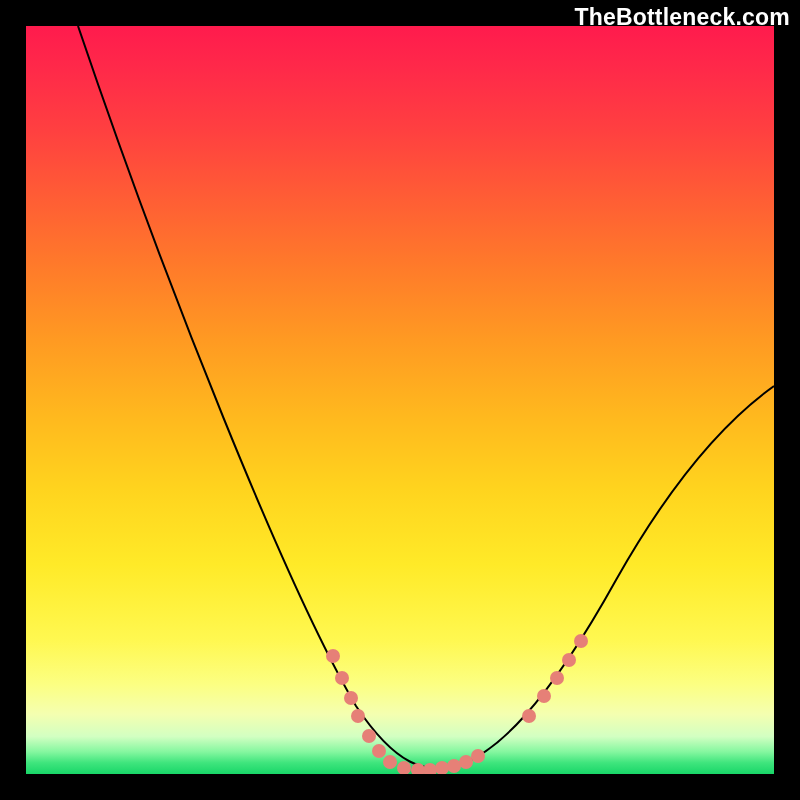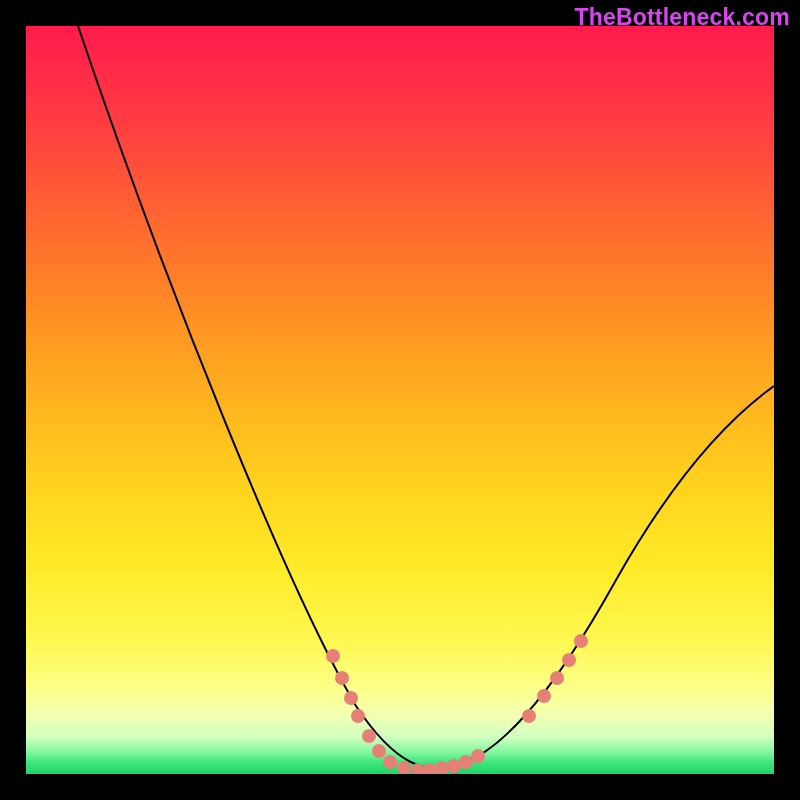--- a/index.html
+++ b/index.html
@@ -39,21 +39,21 @@
       #d2ffc2 95%,
       #86f7a0 97%,
       #3fe57d 98.5%,
       #18d668 100%
     );
   }
   .watermark {
     position: absolute;
     top: 4px;
     right: 10px;
-    color: #d946ef;
+    color: #ffffff;
     font-size: 23px;
     font-weight: 600;
     letter-spacing: 0.2px;
     user-select: none;
   }
   svg.plot {
     position: absolute;
     inset: 0;
   }
   .curve {

